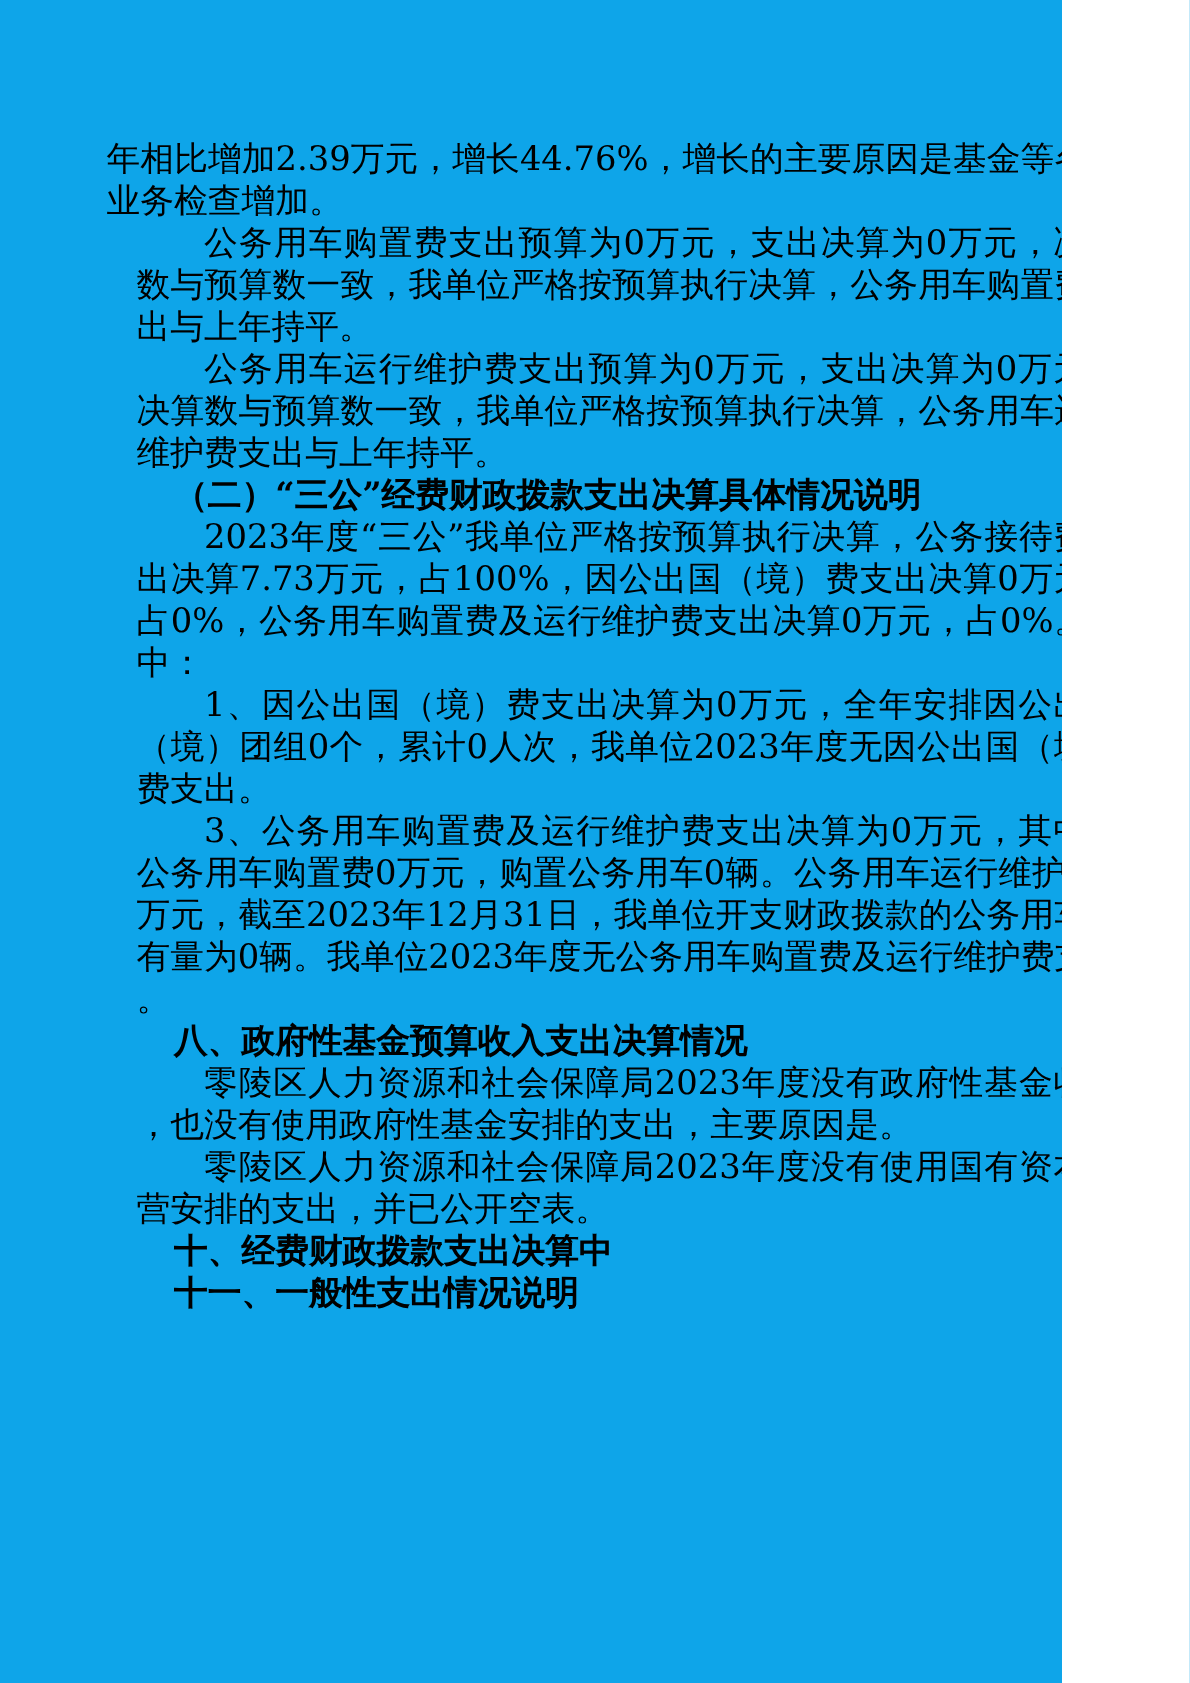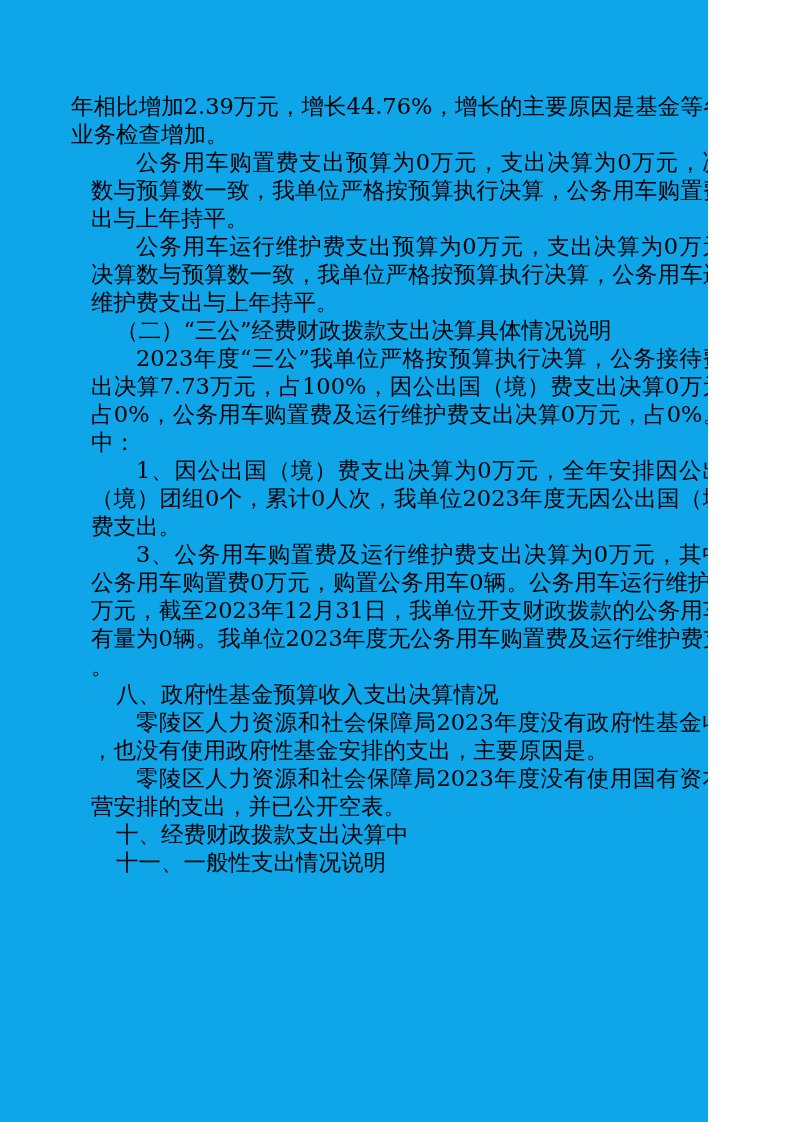--- a/index.html
+++ b/index.html
@@ -32,21 +32,21 @@
     word-break: break-all;
     overflow-wrap: anywhere;
     line-break: anywhere;
     color: #000000;
   }
   .para.indent {
     text-indent: 2em;
     margin-left: 20px;
   }
   .para.heading {
-    font-weight: normal;
+    font-weight: bold;
     text-indent: 2em;
   }
 </style>
 </head>
 <body>
 
 <div class="page">
   <div class="content" id="doc-body">
       <p class="para">年相比增加2.39万元，增长44.76%，增长的主要原因是基金等各项业务检查增加。</p>
       <p class="para indent">公务用车购置费支出预算为0万元，支出决算为0万元，决算数与预算数一致，我单位严格按预算执行决算，公务用车购置费支出与上年持平。</p>

